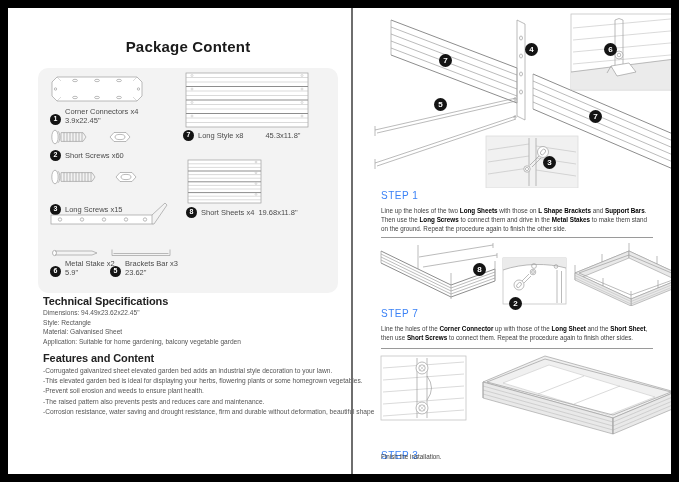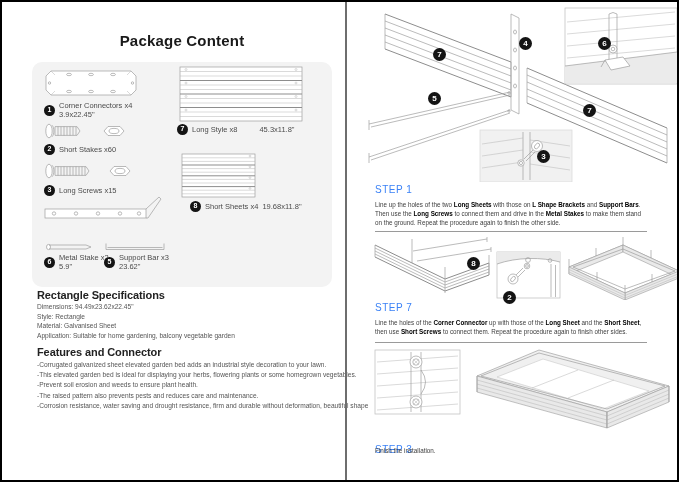--- a/index.html
+++ b/index.html
@@ -1,29 +1,29 @@
 <!DOCTYPE html>
 <html><head>
 <meta charset="utf-8">
 <style>
   html,body{margin:0;padding:0;background:#ffffff;}
   .sheet{
     position:relative;width:679px;height:482px;box-sizing:border-box;
-    background:#ffffff;border:2px solid #000000;overflow:hidden;
+    background:#ffffff;border:8px solid #000000;overflow:hidden;
     font-family:"Liberation Sans",sans-serif;color:#333;
   }
   .divider{position:absolute;left:343px;top:0;width:2px;height:100%;background:#6e6e6e;}
 
   
   .page-title{position:absolute;left:30px;top:30px;width:300px;text-align:center;
     font-size:15px;font-weight:bold;color:#1a1a1a;letter-spacing:.2px;}
   .panel{position:absolute;left:30px;top:60px;width:300px;height:225px;
     background:#f3f3f3;border-radius:10px;}
   .pdraw{position:absolute;}
-  .item{position:absolute;display:flex;gap:4px;align-items:center;
+  .item{position:absolute;display:flex;gap:4px;align-items:flex-end;
     color:#4c4c4c;font-size:7.5px;line-height:8.6px;}
   .item .lines{display:flex;flex-direction:column;}
   .ibadge{flex:none;width:11px;height:11px;border-radius:50%;background:#141414;color:#fff;
     font-size:7px;font-weight:bold;display:inline-flex;align-items:center;justify-content:center;margin-top:-1px;}
   .gap{display:inline-block;width:14px;}
   .sec-head{position:absolute;left:35px;font-size:11px;font-weight:bold;color:#222;letter-spacing:-.1px;}
   .sec-lines{position:absolute;left:35px;font-size:6.6px;color:#555;}
   .spec-lines div{line-height:9.6px;}
   .feat-lines div{line-height:10.2px;}
 
@@ -77,32 +77,32 @@
     <svg class="pdraw" style="left:12px;top:60px" width="92" height="18">
       <ellipse class="wf" cx="5" cy="9" rx="3.2" ry="6.8"></ellipse>
       <path class="ln" d="M8 3.2 C10.5 5.5 10.5 12.5 8 14.8"></path>
       <path class="ln" d="M11 4.6 H33 M11 13.4 H33 M11 4.8 V13.2 M14 4.5 V13.5 M17 4.8 V13.2 M20 4.5 V13.5 M23 4.8 V13.2 M26 4.5 V13.5 M29 4.8 V13.2 M32 5 V13 M33 4.6 L36 9 L33 13.4"></path>
       <path class="wf" d="M60 9 L64 4.5 L76 4.5 L80 9 L76 13.5 L64 13.5 Z"></path>
       <ellipse class="ln" cx="70" cy="9" rx="5" ry="2.6"></ellipse>
     </svg>
     <div class="item" style="left:12px;top:83px">
       <span class="ibadge">2</span>
       <span class="lines">
-          <span>Short Stakes x60</span>
+          <span>Short Screws x60</span>
         </span>
     </div>
 
     <svg class="pdraw" style="left:12px;top:100px" width="100" height="18">
       <ellipse class="wf" cx="5" cy="9" rx="3.2" ry="6.8"></ellipse>
       <path class="ln" d="M8 3.2 C10.5 5.5 10.5 12.5 8 14.8"></path>
       <path class="ln" d="M11 4.6 H42 M11 13.4 H42 M11 4.8 V13.2 M14 4.5 V13.5 M17 4.8 V13.2 M20 4.5 V13.5 M23 4.8 V13.2 M26 4.5 V13.5 M29 4.8 V13.2 M32 4.5 V13.5 M35 4.8 V13.2 M38 4.5 V13.5 M41 4.8 V13.2 M42 4.6 L45 9 L42 13.4"></path>
       <path class="wf" d="M66 9 L70 4.5 L82 4.5 L86 9 L82 13.5 L70 13.5 Z"></path>
       <ellipse class="ln" cx="76" cy="9" rx="5" ry="2.6"></ellipse>
     </svg>
-    <div class="item" style="left:12px;top:124px">
+    <div class="item" style="left:12px;top:137px">
       <span class="ibadge">3</span>
       <span class="lines">
           <span>Long Screws x15</span>
         </span>
     </div>
 
     <svg class="pdraw" style="left:10px;top:134px" width="124" height="26">
       <rect class="wf" x="3" y="13" width="101" height="9"></rect>
       <circle class="ln" cx="12" cy="17.5" r="1.7"></circle>
         <circle class="ln" cx="34" cy="17.5" r="1.7"></circle>
@@ -123,21 +123,21 @@
       <span>5.9"</span>
         </span>
     </div>
 
     <svg class="pdraw" style="left:72px;top:180px" width="62" height="10">
       <path class="ln" d="M2 1.5 V7.5 H60 V1.5 M3.5 5.5 H58.5"></path>
     </svg>
     <div class="item" style="left:72px;top:192px">
       <span class="ibadge">5</span>
       <span class="lines">
-          <span>Support Bar x3</span>
+          <span>Brackets Bar x3</span>
       <span>23.62"</span>
         </span>
     </div>
 
     <svg class="pdraw" style="left:145px;top:3px" width="128" height="58">
       <rect class="wf" x="3" y="2" width="122" height="54"></rect>
       <path class="lnt" d="M3 6.5 H125 M3 11 H125 M3 20 H125 M3 24.5 H125 M3 33.5 H125 M3 38 H125 M3 47 H125 M3 51.5 H125"></path>
       <path class="lnb" d="M3 15.5 H125 M3 29 H125 M3 42.5 H125"></path>
       <circle class="lnt" cx="9" cy="4.5" r="1"></circle>
         <circle class="lnt" cx="119" cy="4.5" r="1"></circle>
@@ -157,36 +157,36 @@
 
     <svg class="pdraw" style="left:148px;top:90px" width="78" height="47">
       <rect class="wf" x="2" y="2" width="73" height="43"></rect>
       <path class="lnt" d="M2 5.8 H75 M2 9.4 H75 M2 16.6 H75 M2 20.2 H75 M2 27.4 H75 M2 31 H75 M2 38.2 H75 M2 41.8 H75"></path>
       <path class="lnb" d="M2 13 H75 M2 23.8 H75 M2 34.6 H75"></path>
       <circle class="lnt" cx="70" cy="4" r=".9"></circle>
         <circle class="lnt" cx="70" cy="14.8" r=".9"></circle>
       <circle class="lnt" cx="70" cy="25.6" r=".9"></circle>
         <circle class="lnt" cx="70" cy="36.4" r=".9"></circle>
     </svg>
-    <div class="item" style="left:158px;top:140px">
+    <div class="item" style="left:148px;top:140px">
       <span class="ibadge">8</span>
       <span>Short Sheets x4</span>
       <span>19.68x11.8"</span>
     </div>
   </div>
 
-  <div class="sec-head" style="top:287px">Rectangle Specifications</div>
+  <div class="sec-head" style="top:287px">Technical Specifications</div>
   <div class="sec-lines spec-lines" style="top:300px">
     <div>Dimensions: 94.49x23.62x22.45"</div>
     <div>Style: Rectangle</div>
     <div>Material: Galvanised Sheet</div>
     <div>Application: Suitable for home gardening, balcony vegetable garden</div>
   </div>
 
-  <div class="sec-head" style="top:344px">Features and Connector</div>
+  <div class="sec-head" style="top:344px">Features and Content</div>
   <div class="sec-lines feat-lines" style="top:358px">
     <div>-Corrugated galvanized sheet elevated garden bed adds an industrial style decoration to your lawn.</div>
     <div>-This elevated garden bed is ideal for displaying your herbs, flowering plants or some homegrown vegetables.</div>
     <div>-Prevent soil erosion and weeds to ensure plant health.</div>
     <div>-The raised pattern also prevents pests and reduces care and maintenance.</div>
     <div>-Corrosion resistance, water saving and drought resistance, firm and durable without deformation, beautiful shape</div>
   </div>
 
   <div class="divider"></div>
 

